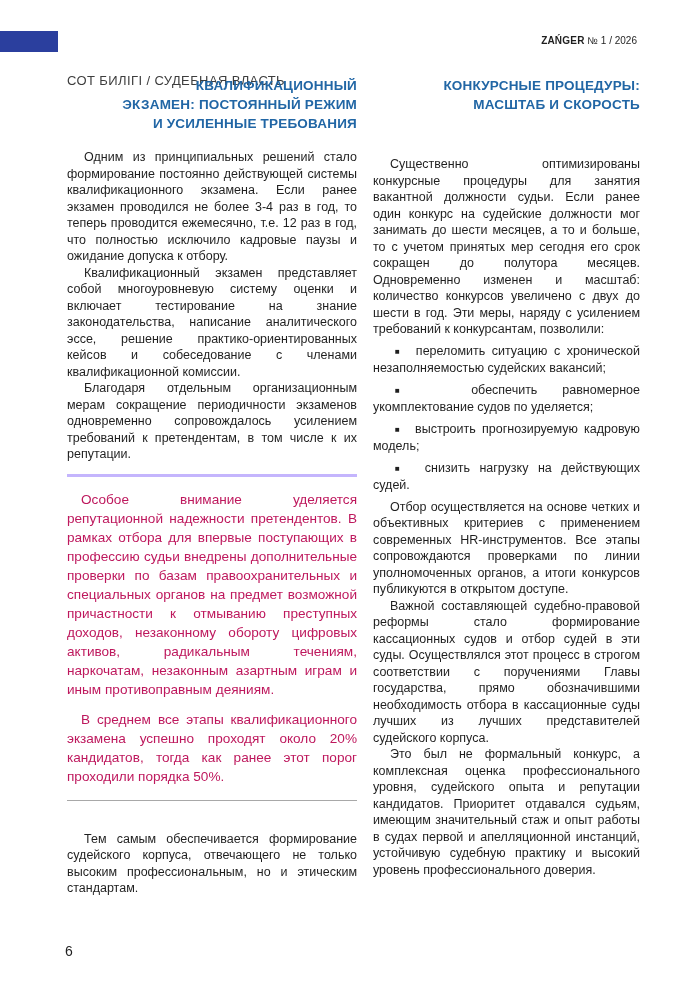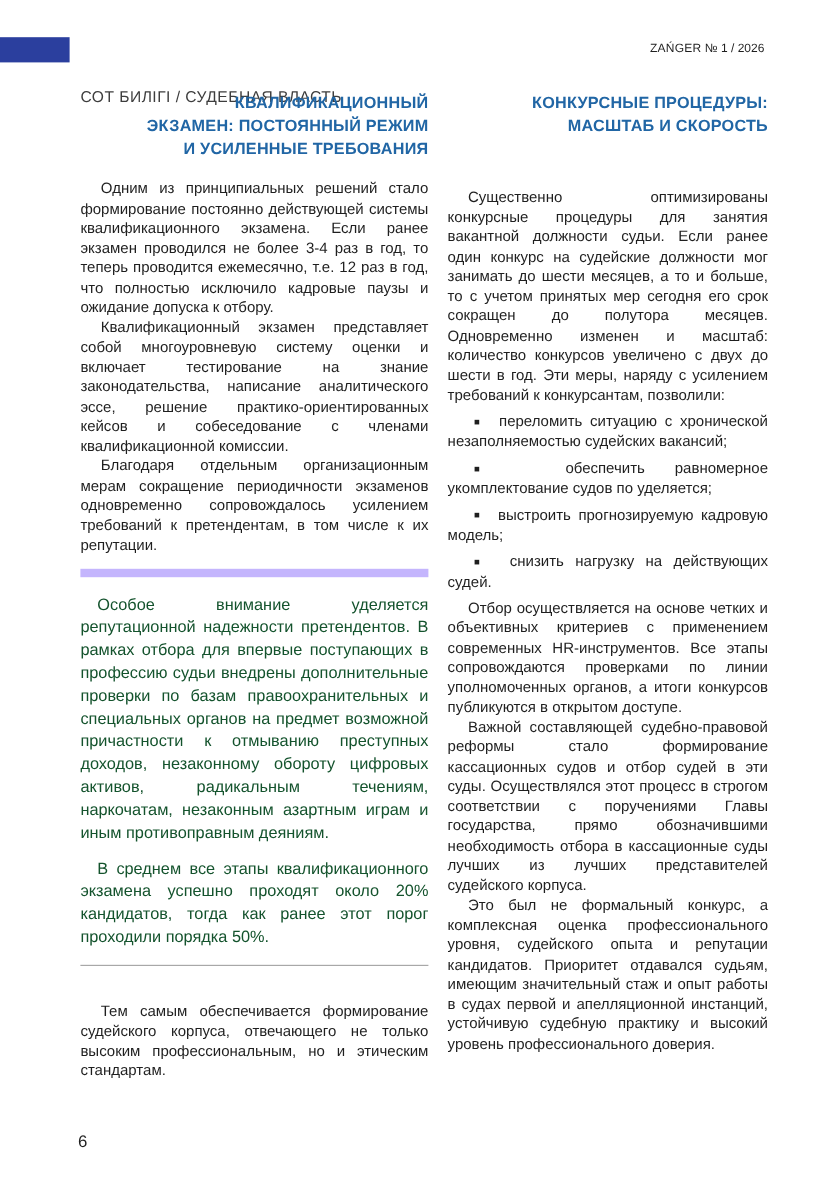--- a/index.html
+++ b/index.html
@@ -27,21 +27,21 @@
     color: #3d3d3d;
     margin-top: 37px;
   }
   .header-right {
     position: absolute;
     right: 63px; top: 35px;
     font-size: 10px;
     color: #1f1f1f;
     text-align: right;
   }
-  .header-right .brand { font-weight: normal; letter-spacing: 0.2px; }
+  .header-right .brand { font-weight: bold; letter-spacing: 0.2px; }
   .col {
     position: absolute;
     top: 76px;
     text-align: justify;
     hyphens: auto;
   }
   .col-left  { left: 67px;  width: 290px; }
   .col-right { left: 373px; width: 267px; }
   .heading {
     font-size: 13.5px;
@@ -53,24 +53,24 @@
     margin-bottom: 16px;
   }
   .body-p {
     font-size: 12.5px;
     line-height: 16.5px;
     text-indent: 17px;
   }
   .bold-lead { font-weight: normal; margin-top: 42px; }
   .callout {
     margin-top: 11px;
-    border-top: 7px solid #c4b5fd;
+    border-top: 3px solid #c4b5fd;
     border-bottom: 1px solid #a8a8a8;
     padding: 13px 0 14px 0;
-    color: #14532d;
+    color: #be185d;
   }
   .callout-p {
     font-size: 13.6px;
     line-height: 19px;
     text-indent: 14px;
   }
   .callout-p + .callout-p { margin-top: 11px; }
   .closing { margin-top: 30px; }
   .bullet {
     font-size: 12.5px;

